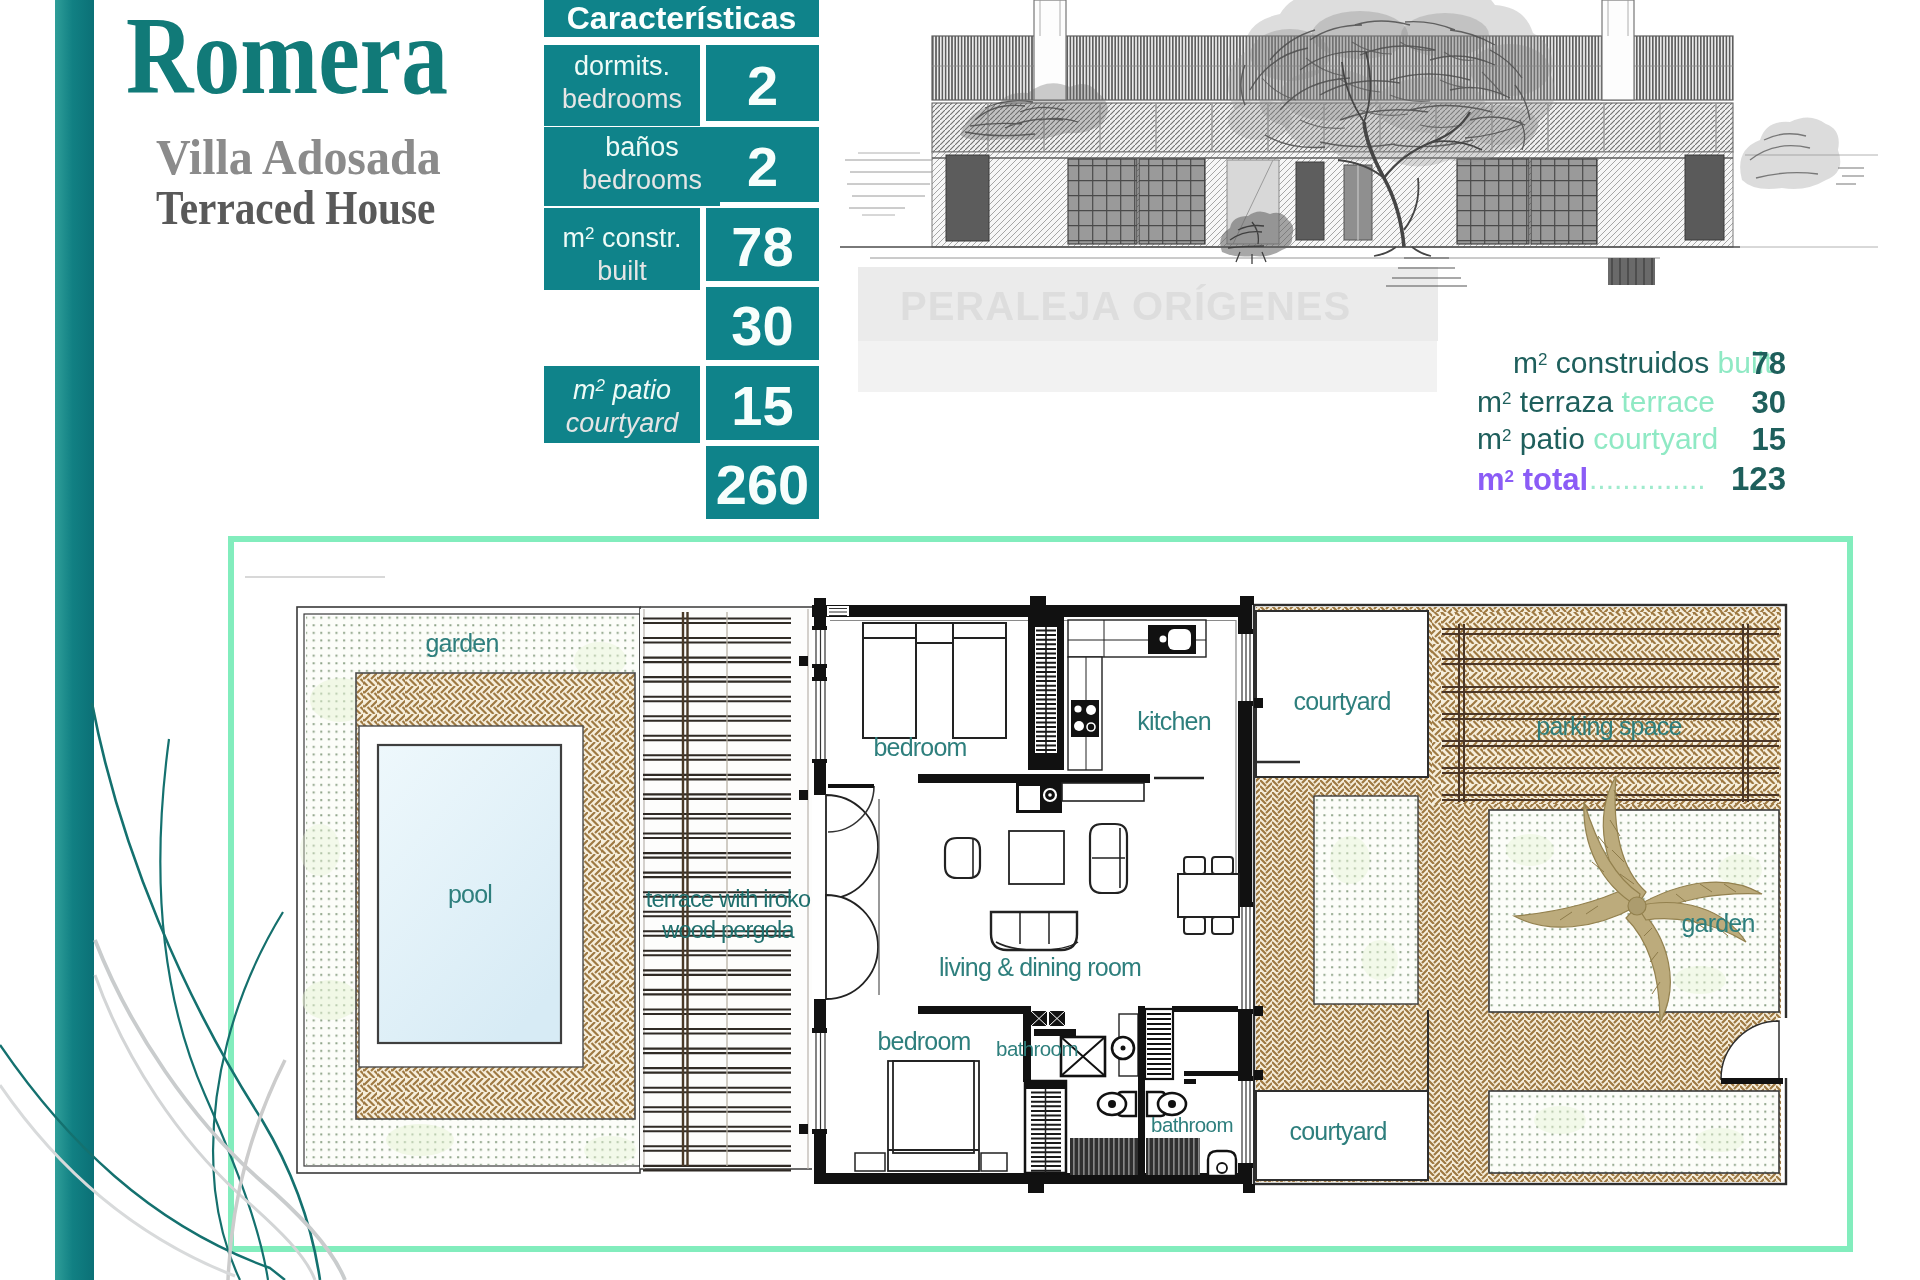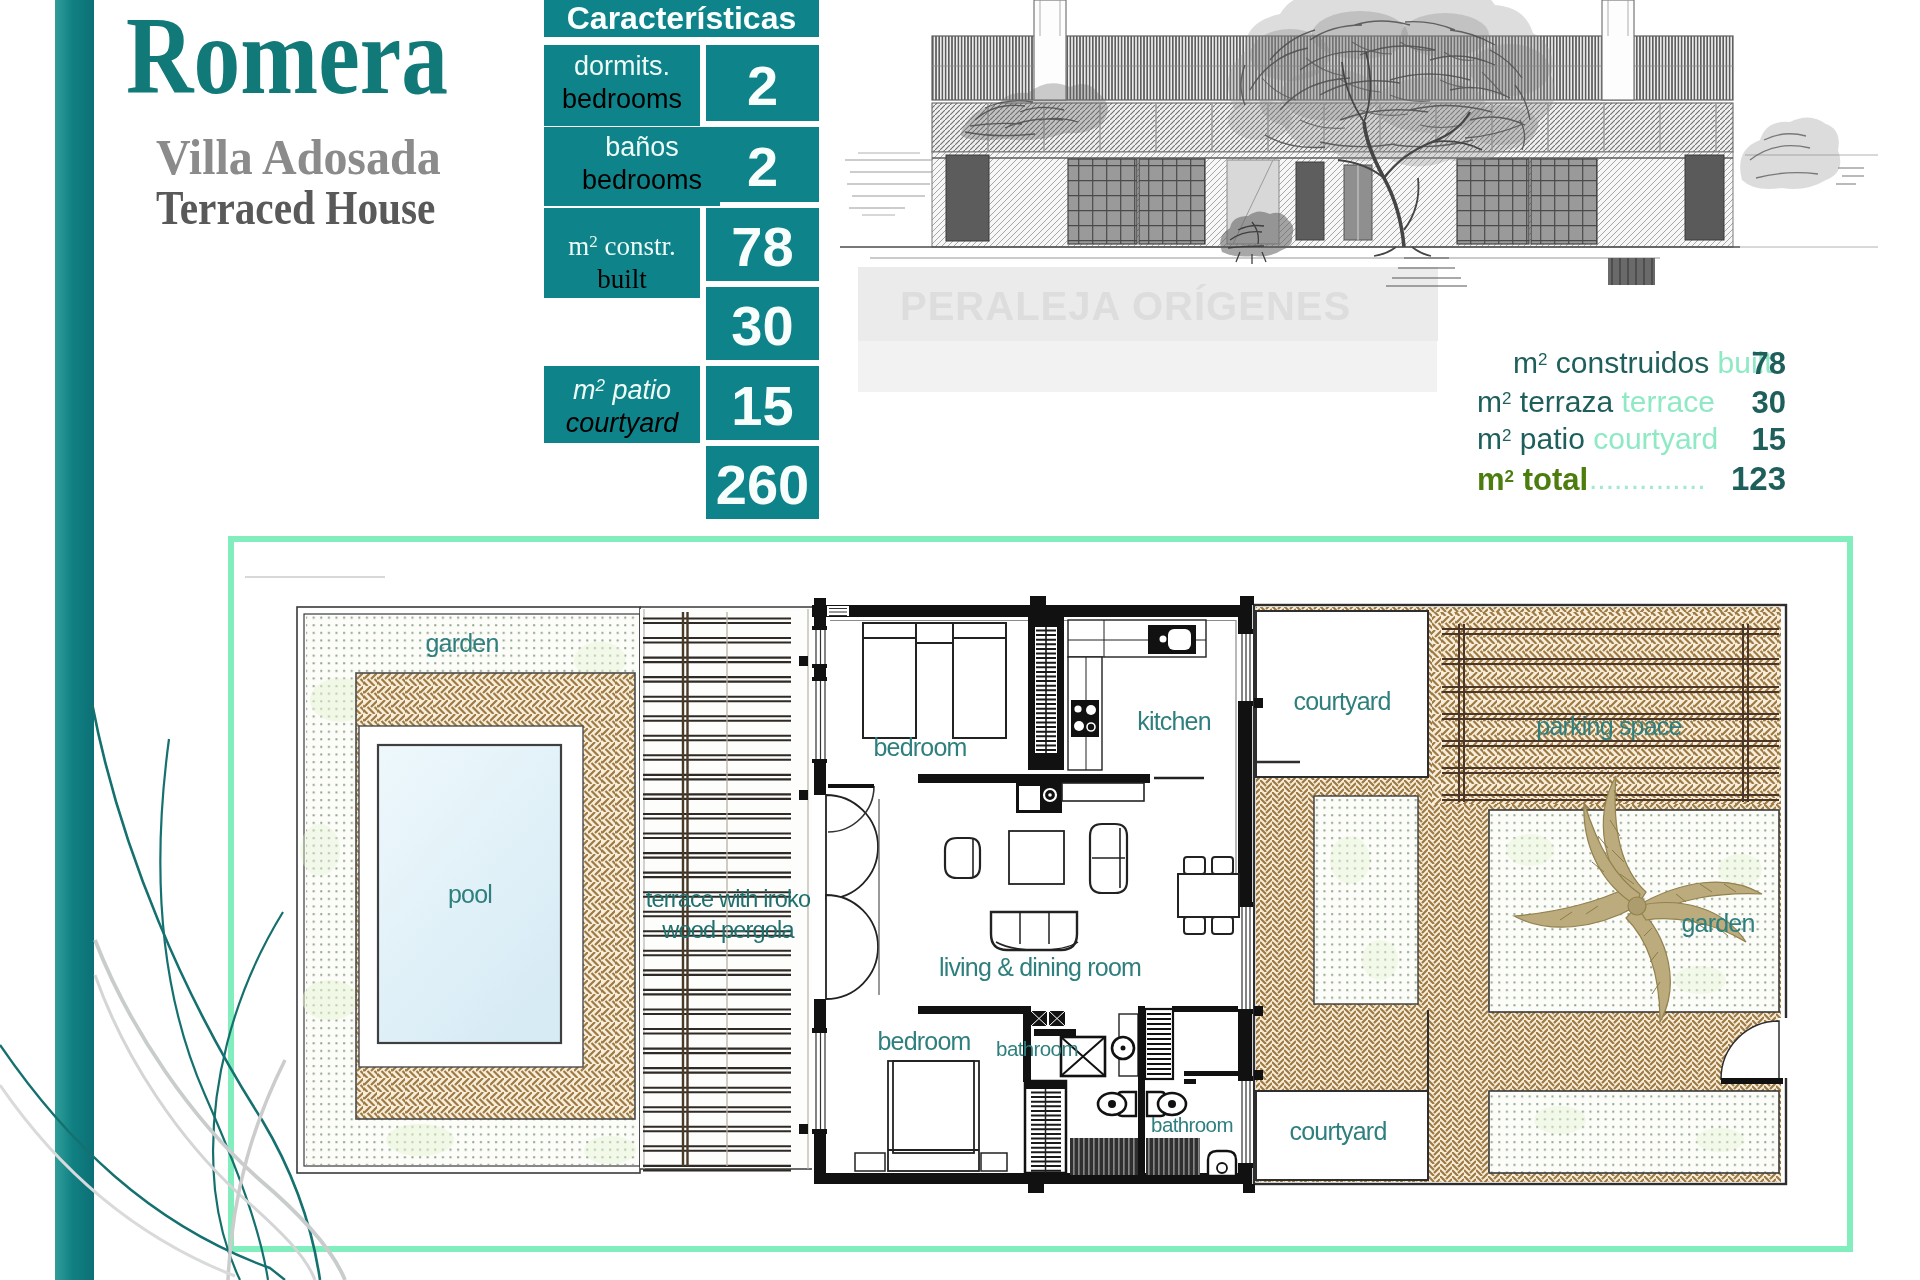--- a/index.html
+++ b/index.html
@@ -1,19 +1,19 @@
 <!DOCTYPE html>
 <html><head><meta charset="utf-8">
 <style>
 html,body{margin:0;padding:0;background:#fff;}
 #page{position:relative;width:1896px;height:1280px;overflow:hidden;background:#ffffff;font-family:"Liberation Sans",sans-serif;}
 .abs{position:absolute;}
 .cellL{position:absolute;left:544px;width:156px;background:#0f838a;color:#eefbf7;text-align:center;font-size:27px;line-height:33px;}
 .cellV{position:absolute;left:706px;width:113px;background:#0f838a;color:#f7fefc;text-align:center;font-weight:bold;font-size:56px;}
-.mint{color:#000000;}
+.mint{color:#e5e5e5;}
 .sup{font-size:17px;vertical-align:8px;}
 </style></head>
 <body>
 <div id="page">
 
 <div class="abs" style="left:55px;top:0;width:39px;height:1280px;background:linear-gradient(90deg,#2f9e99 0%,#118083 45%,#0b7076 100%);"></div>
 
 <div class="abs" style="left:126px;top:-7px;font-family:'Liberation Serif',serif;font-weight:bold;font-size:110px;color:#117a78;transform:scaleX(0.85);transform-origin:0 0;white-space:nowrap;">Romera</div>
 
 <div class="abs" style="left:156px;top:128px;font-family:'Liberation Serif',serif;font-weight:bold;font-size:51px;color:#8b8b8b;transform:scaleX(0.94);transform-origin:0 0;white-space:nowrap;">Villa Adosada</div>
@@ -23,21 +23,21 @@
 <div class="abs" style="left:544px;top:0;width:275px;height:37px;background:#0f838a;color:#fbfffe;font-weight:bold;font-size:32px;line-height:36px;text-align:center;">Características</div>
 
 <div class="cellL" style="top:45px;height:76px;padding-top:5px;">dormits.<br><span class="mint">bedrooms</span></div>
 
 <div class="cellV" style="top:45px;height:76px;line-height:81px;">2</div>
 
 <div class="cellL" style="top:127px;height:75px;padding-top:4px;padding-left:20px;">baños<br><span class="mint">bedrooms</span></div>
 
 <div class="cellV" style="top:127px;height:75px;line-height:80px;">2</div>
 
-<div class="cellL" style="top:208px;height:73px;padding-top:17px;font-family:Liberation Serif, serif;">m<span class="sup">2</span> constr.<br><span class="mint">built</span></div>
+<div class="cellL" style="top:208px;height:73px;padding-top:9px;">m<span class="sup">2</span> constr.<br><span class="mint">built</span></div>
 
 <div class="cellV" style="top:208px;height:73px;line-height:78px;">78</div>
 
 
 <div class="cellV" style="top:287px;height:73px;line-height:78px;">30</div>
 
 <div class="cellL" style="top:366px;height:74px;padding-top:3px;font-style:italic;">m<span class="sup">2</span> patio<br><span class="mint">courtyard</span></div>
 
 <div class="cellV" style="top:366px;height:74px;line-height:79px;">15</div>
 
@@ -49,21 +49,21 @@
 <div class="abs" style="left:1700px;top:346px;width:86px;text-align:right;font-size:31px;font-weight:bold;color:#1e5f5c;">78</div>
 
 <div class="abs" style="left:1477px;top:385px;font-size:30px;color:#1e5f5c;white-space:nowrap;">m<span class="sup">2</span> terraza <span style="color:#8fe9c4;">terrace</span></div>
 
 <div class="abs" style="left:1700px;top:385px;width:86px;text-align:right;font-size:31px;font-weight:bold;color:#1e5f5c;">30</div>
 
 <div class="abs" style="left:1477px;top:422px;font-size:30px;color:#1e5f5c;white-space:nowrap;">m<span class="sup">2</span> patio <span style="color:#8fe9c4;">courtyard</span></div>
 
 <div class="abs" style="left:1700px;top:422px;width:86px;text-align:right;font-size:31px;font-weight:bold;color:#1e5f5c;">15</div>
 
-<div class="abs" style="left:1477px;top:462px;font-size:31px;font-weight:bold;color:#4d7c0f;white-space:nowrap;">m<span class="sup">2</span> total</div>
+<div class="abs" style="left:1477px;top:462px;font-size:31px;font-weight:bold;color:#8b5cf6;white-space:nowrap;">m<span class="sup">2</span> total</div>
 
 <div class="abs" style="left:1589px;top:462px;font-size:30px;color:#9febcd;letter-spacing:0px;">..............</div>
 
 <div class="abs" style="left:1700px;top:460px;width:86px;text-align:right;font-size:33px;font-weight:bold;color:#1e5f5c;">123</div>
 <svg class="abs" style="left:0;top:0" width="1920" height="1280" viewBox="0 0 1920 1280">
 <defs>
 <pattern id="herr" width="12" height="12" patternUnits="userSpaceOnUse">
 <rect width="12" height="12" fill="#f6eedb"></rect>
 <path d="M0,0 L6,6 M0,6 L6,12" fill="none" stroke="#9e7942" stroke-width="2.2"></path>
 <path d="M6,3 L12,-3 M6,9 L12,3 M6,15 L12,9" fill="none" stroke="#9e7942" stroke-width="2.2"></path>

